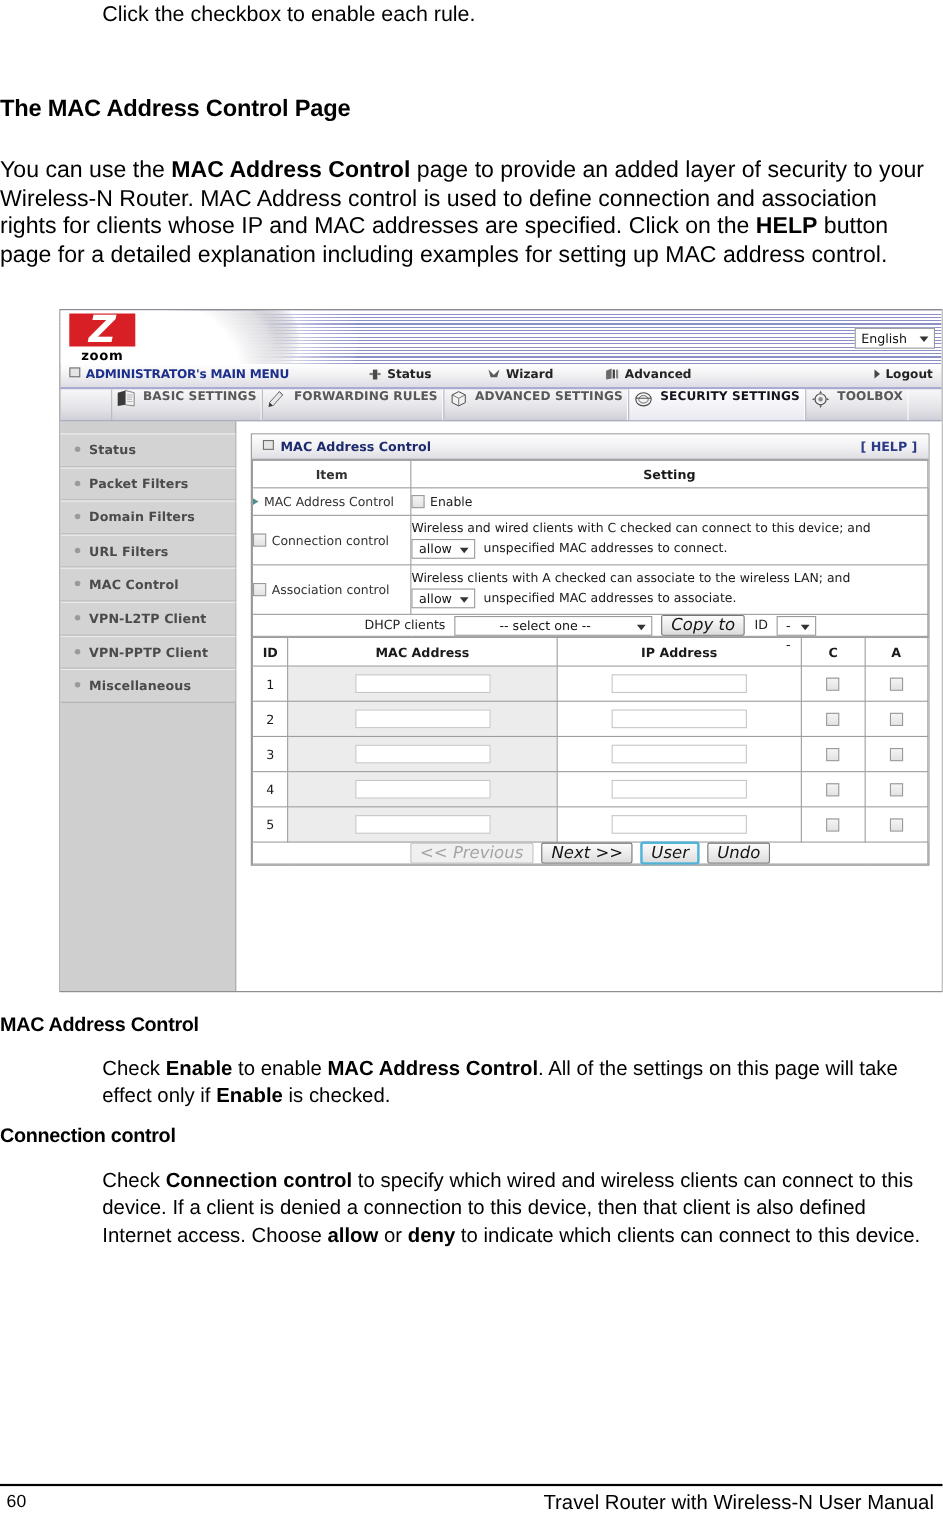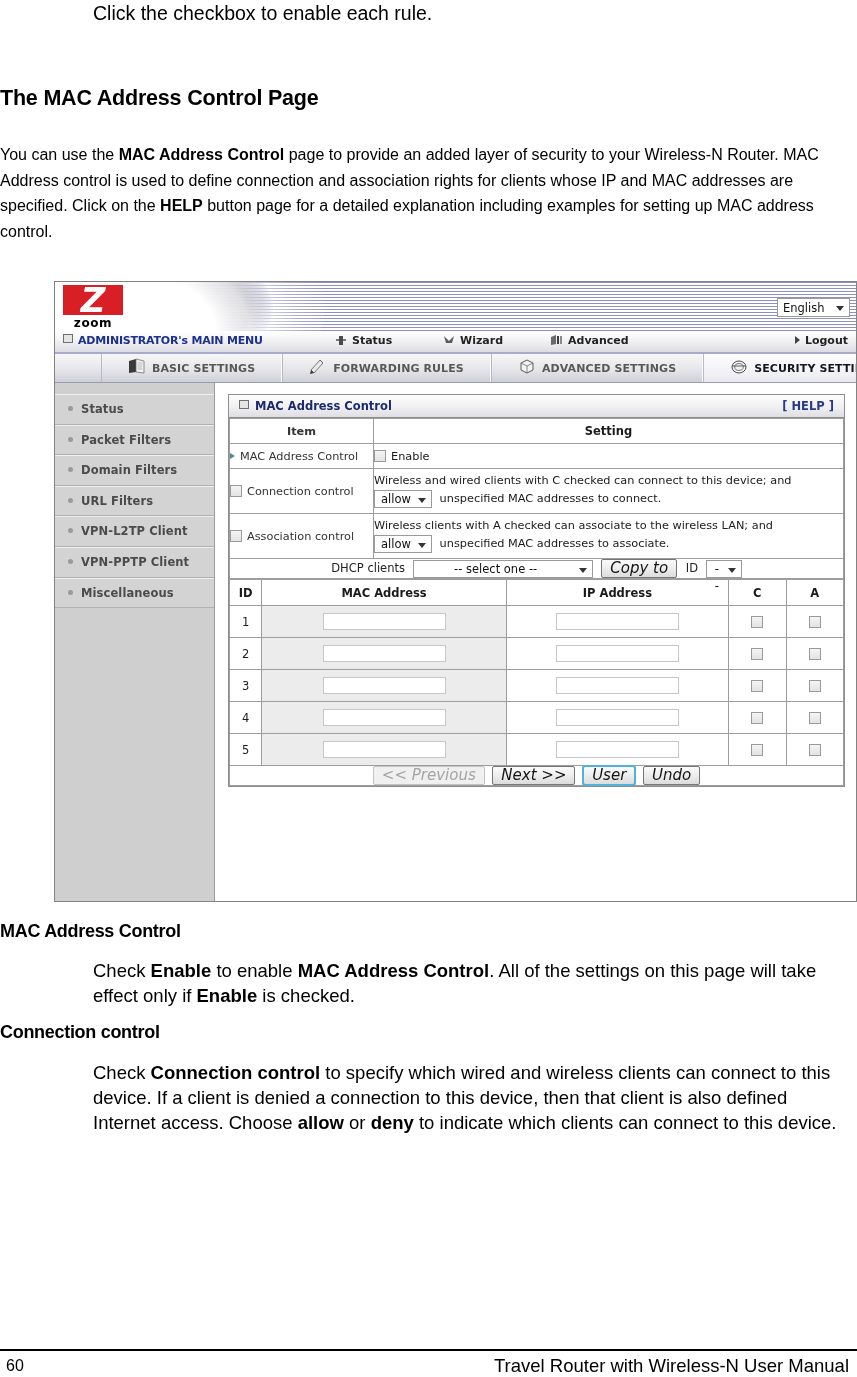--- a/index.html
+++ b/index.html
@@ -27,21 +27,21 @@
   .h-section {
     position: absolute;
     left: 0px;
     font-size: 21.5px;
     font-weight: bold;
     letter-spacing: -0.2px;
   }
 
   .para {
     position: absolute;
-    font-size: 16px;
+    font-size: 21px;
     line-height: 25.5px;
     text-align: left;
   }
 
   .sub-head {
     position: absolute;
     left: 0px;
     font-size: 18px;
     font-weight: bold;
     letter-spacing: -0.3px;
@@ -242,23 +242,22 @@
     height: 29px;
     background: linear-gradient(to bottom, #f7f7f9 0%, #e6e6ea 55%, #cfcfd8 100%);
     border-bottom: 1px solid #9a9ab5;
     display: flex;
     align-items: stretch;
     padding-left: 46px;
     box-sizing: border-box;
   }
   .tab {
     display: flex;
-    align-items: center;
     gap: 6px;
-    padding: 0 26px;
+    padding: 0 4px;
     font-size: 11px;
     font-weight: bold;
     color: #585858;
     letter-spacing: 0.1px;
     border-left: 1px solid #b9b9c6;
     border-right: 1px solid #fdfdff;
     background: transparent;
     white-space: nowrap;
   }
   .tab.active {
@@ -605,20 +604,21 @@
     </div>
   </div>
 
   <div class="shotbody">
 
     <div class="sidebar">
       <div class="side-item"><span class="side-dot"></span><span>Status</span></div>
       <div class="side-item"><span class="side-dot"></span><span>Packet Filters</span></div>
       <div class="side-item"><span class="side-dot"></span><span>Domain Filters</span></div>
       <div class="side-item"><span class="side-dot"></span><span>URL Filters</span></div>
+      <div class="side-item"><span class="side-dot"></span><span>MAC Control</span></div>
       <div class="side-item"><span class="side-dot"></span><span>VPN-L2TP Client</span></div>
       <div class="side-item"><span class="side-dot"></span><span>VPN-PPTP Client</span></div>
       <div class="side-item"><span class="side-dot"></span><span>Miscellaneous</span></div>
     </div>
 
     <div class="content">
       <div class="panel">
 
         <div class="panel-head">
           <div class="panel-title">

